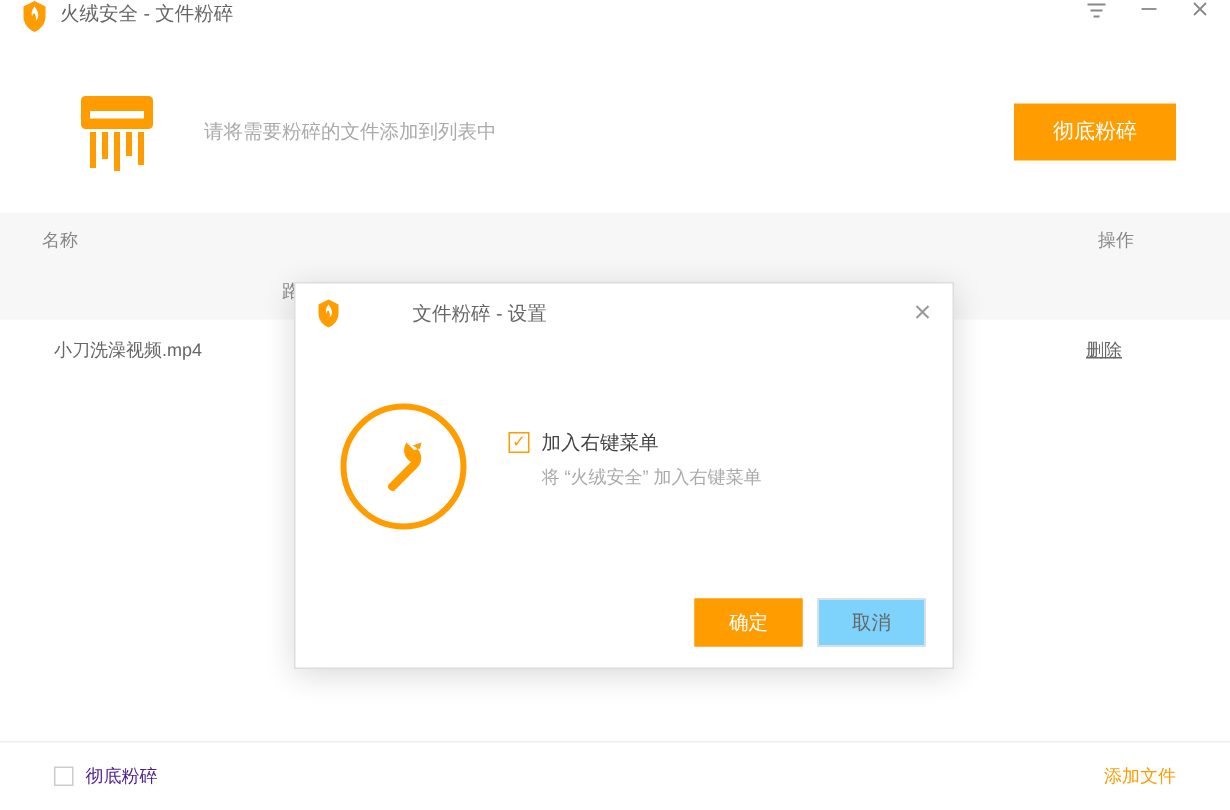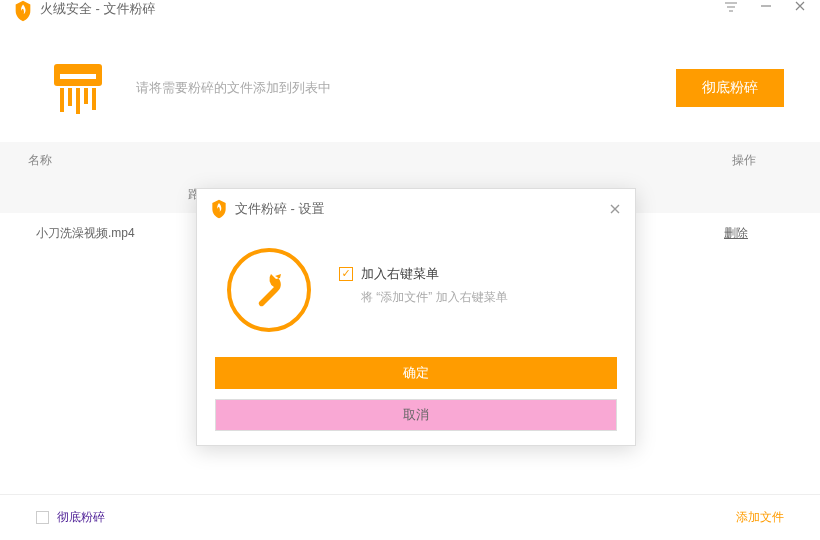--- a/index.html
+++ b/index.html
@@ -29,33 +29,33 @@
 .table-row .col-action { text-decoration: underline; cursor: pointer; }
 
 
 .footer { position: absolute; bottom: 0; left: 0; right: 0; display: flex; align-items: center; padding: 14px 36px; border-top: 1px solid #eee; font-size: 12px; }
 .footer .chk { width: 13px; height: 13px; border: 1px solid #ccc; margin-right: 8px; display: inline-block; }
 .footer .chklabel { color: #4c1d95; flex: 1; }
 .footer .addfile { color: #ff9c00; cursor: pointer; }
 
 
 .dialog { position: absolute; left: 196px; top: 188px; width: 440px; height: 258px; background: #fff; border: 1px solid #ddd; box-shadow: 0 4px 20px rgba(0,0,0,0.15); display: flex; flex-direction: column; }
-.dialog-title { display: flex; align-items: center; padding: 10px 14px; }
+.dialog-title { display: flex; align-items: center; padding: 10px 14px; gap: 40px; }
 .dialog-title .dlogo { width: 16px; height: 20px; margin-right: 8px; }
 .dialog-title .dtxt { color: #666; font-size: 13px; flex: 1; }
 .dialog-title .dclose { color: #999; font-size: 15px; cursor: pointer; }
 .dialog-body { flex: 1; display: flex; align-items: center; padding: 8px 30px 0 30px; }
 .wrench-circle { width: 84px; height: 84px; border: 4px solid #ff9c00; border-radius: 50%; display: flex; align-items: center; justify-content: center; margin-right: 28px; flex-shrink: 0; }
 .opt { display: flex; flex-direction: column; gap: 6px; padding-bottom: 10px; }
 .opt-row { display: flex; align-items: center; gap: 8px; }
 .opt .chkbox { width: 14px; height: 14px; border: 1px solid #ff9c00; display: flex; align-items: center; justify-content: center; color: #ff9c00; font-size: 11px; }
 .opt .lbl { color: #444; font-size: 13px; }
 .opt .desc { color: #aaa; font-size: 12px; margin-left: 22px; }
-.dialog-foot { display: flex; justify-content: flex-end; gap: 10px; padding: 14px 18px; flex-direction: column; }
-.btn { padding: 6px 22px; font-size: 13px; cursor: pointer; border: 1px solid #ddd; background: #f9a8d4; color: #666; }
+.dialog-foot { display: flex; justify-content: flex-end; gap: 10px; padding: 14px 18px; }
+.btn { padding: 6px 22px; font-size: 13px; cursor: pointer; border: 1px solid #ddd; background: #7dd3fc; color: #666; }
 .btn.primary { background: #ff9c00; color: #fff; border-color: #ff9c00; }
 </style>
 </head>
 <body>
 
 <div class="titlebar">
   <svg class="logo" viewBox="0 0 24 30">
     <path d="M12 1 L22 6 V15 C22 22 17 27 12 29 C7 27 2 22 2 15 V6 Z" fill="#ff9c00"></path>
     <path d="M12 6 C9 10 9 13 10 15 C10 13 11 12 12 12 C13 14 14 16 13 19 C16 17 17 12 12 6 Z" fill="#fff"></path>
   </svg>
@@ -130,20 +130,20 @@
     <div class="wrench-circle">
       <svg width="42" height="42" viewBox="0 0 42 42">
         <path d="M27 7 a9 9 0 0 1 3 15 L15 37 a3 3 0 0 1 -4 -4 L26 18 a9 9 0 0 1 -3 -13 l5 5 l4 -1 l1 -4 z" fill="#ff9c00"></path>
       </svg>
     </div>
     <div class="opt">
       <div class="opt-row">
         <span class="chkbox">✓</span>
         <span class="lbl">加入右键菜单</span>
       </div>
-      <div class="desc">将 “添加文件” 加入右键菜单</div>
+      <div class="desc">将 “火绒安全” 加入右键菜单</div>
     </div>
   </div>
   <div class="dialog-foot">
     <button class="btn primary">确定</button>
     <button class="btn">取消</button>
   </div>
 </div>
 
 </body></html>

